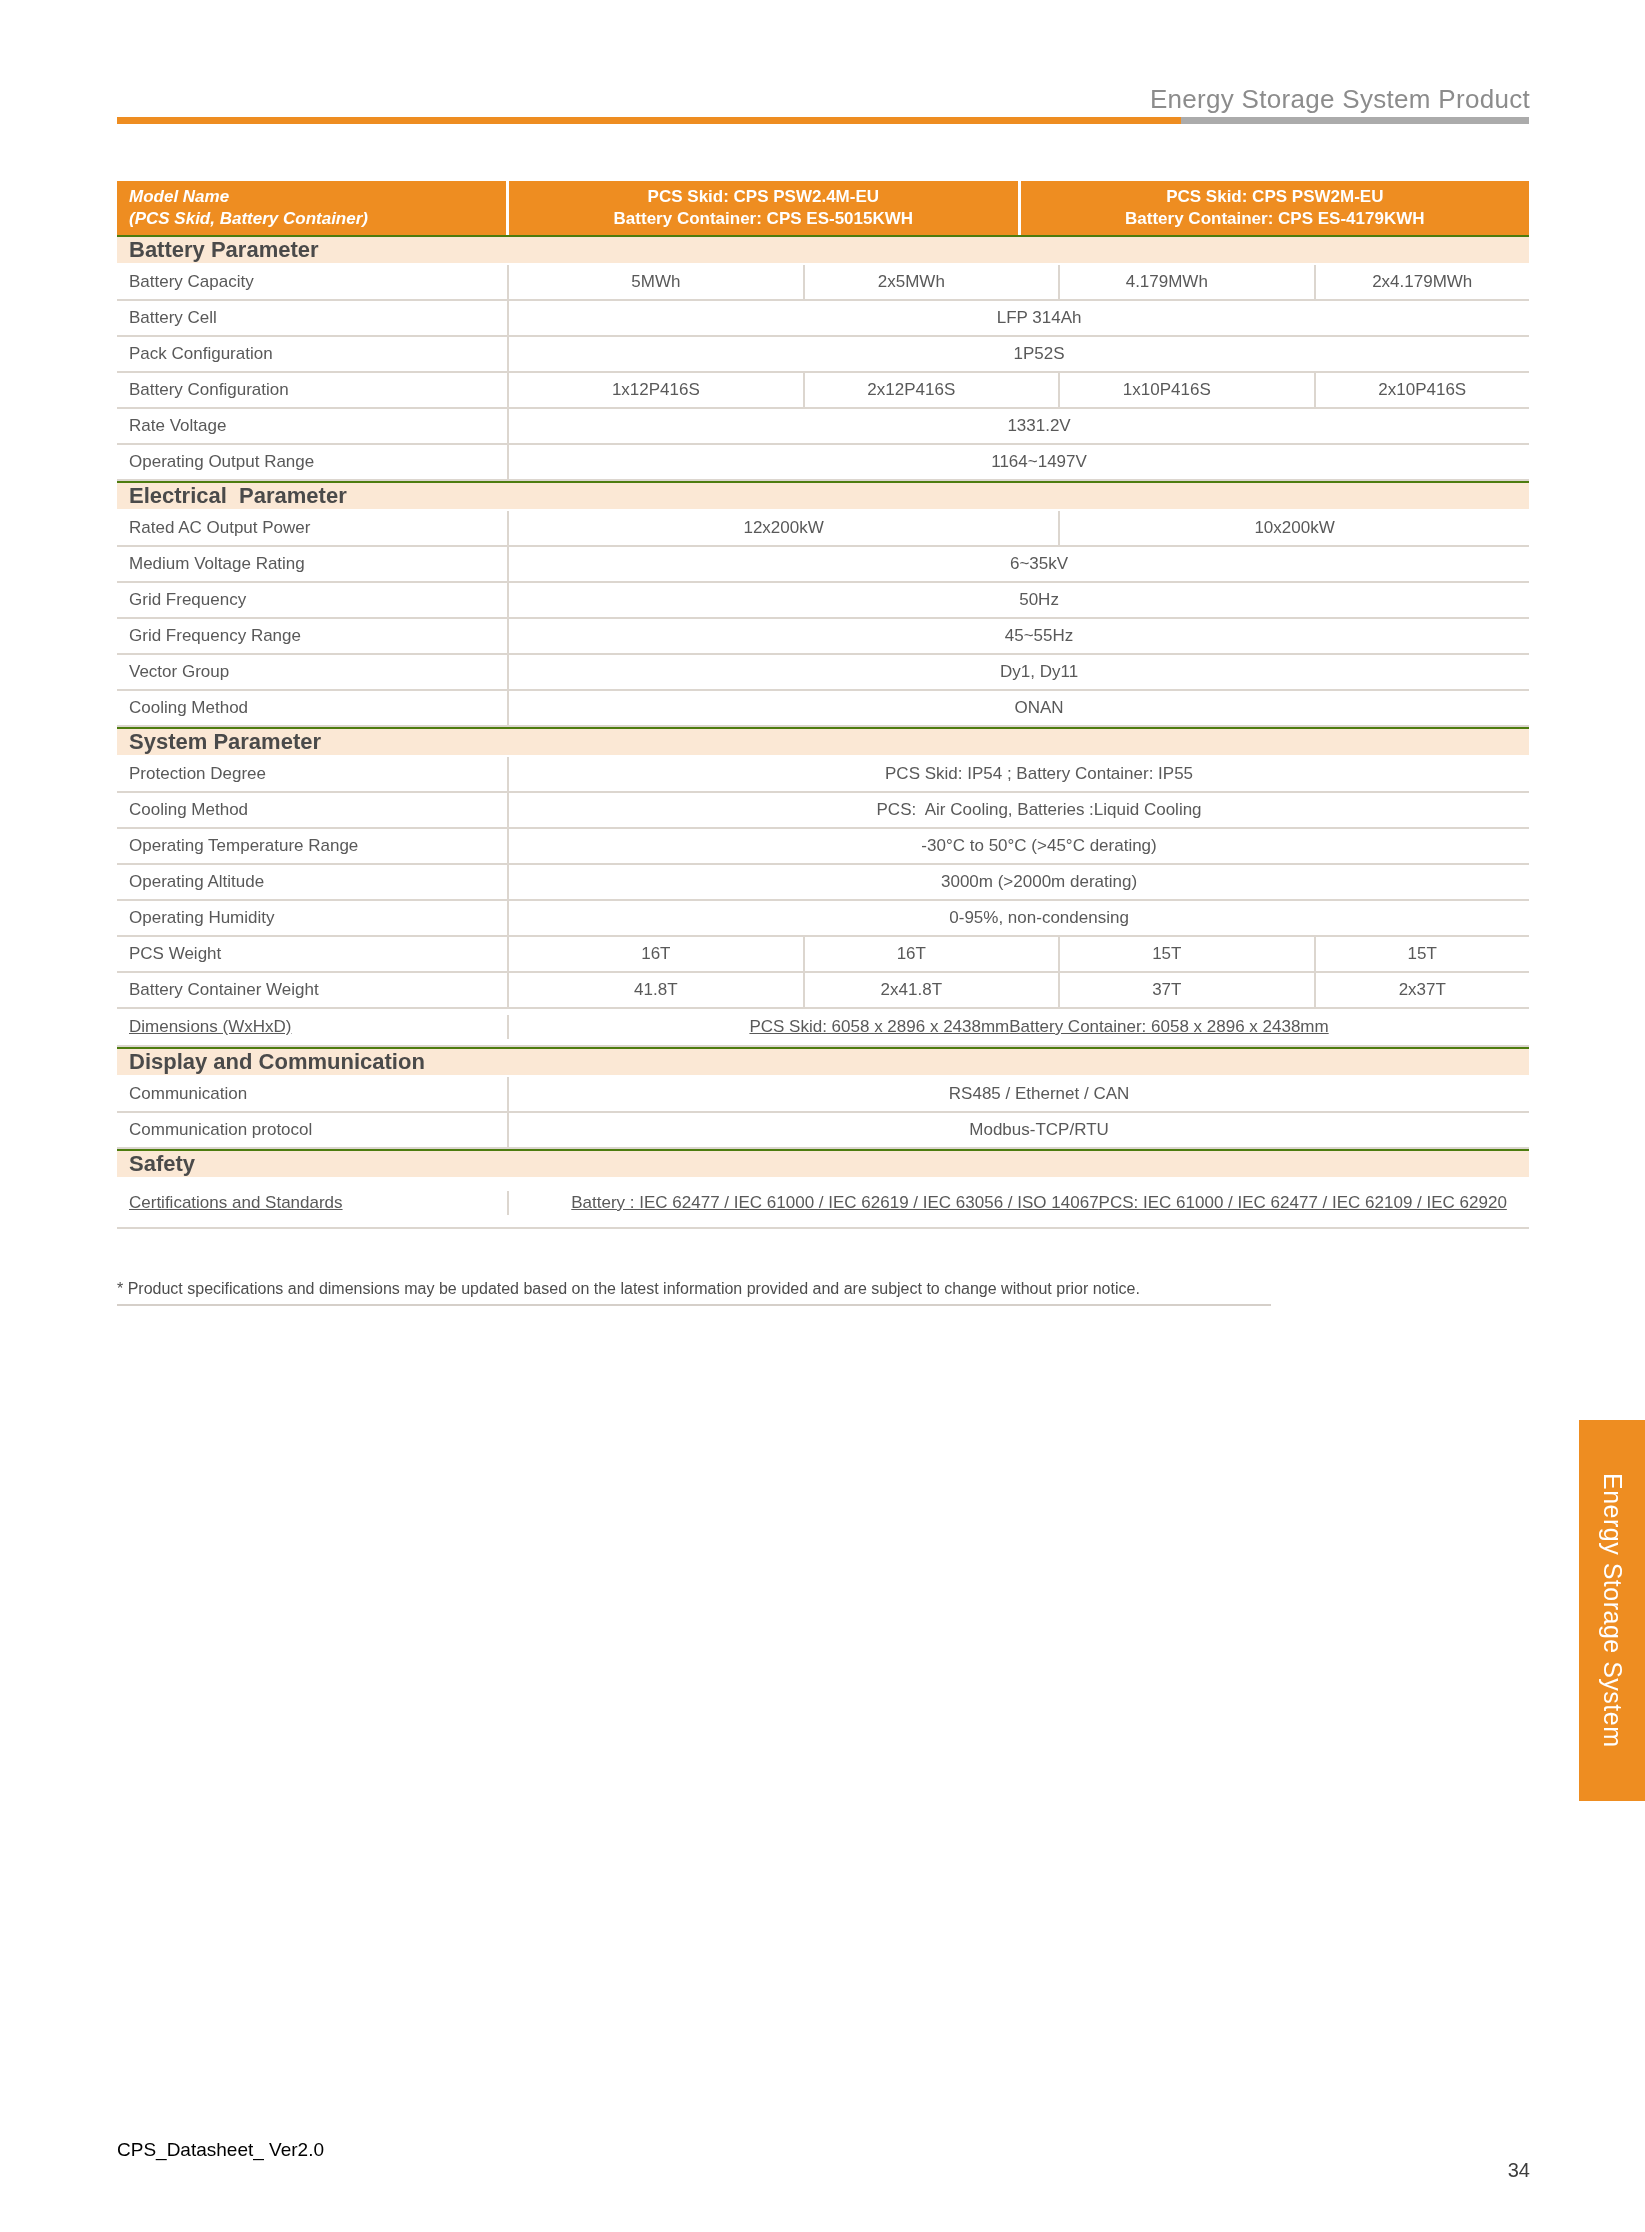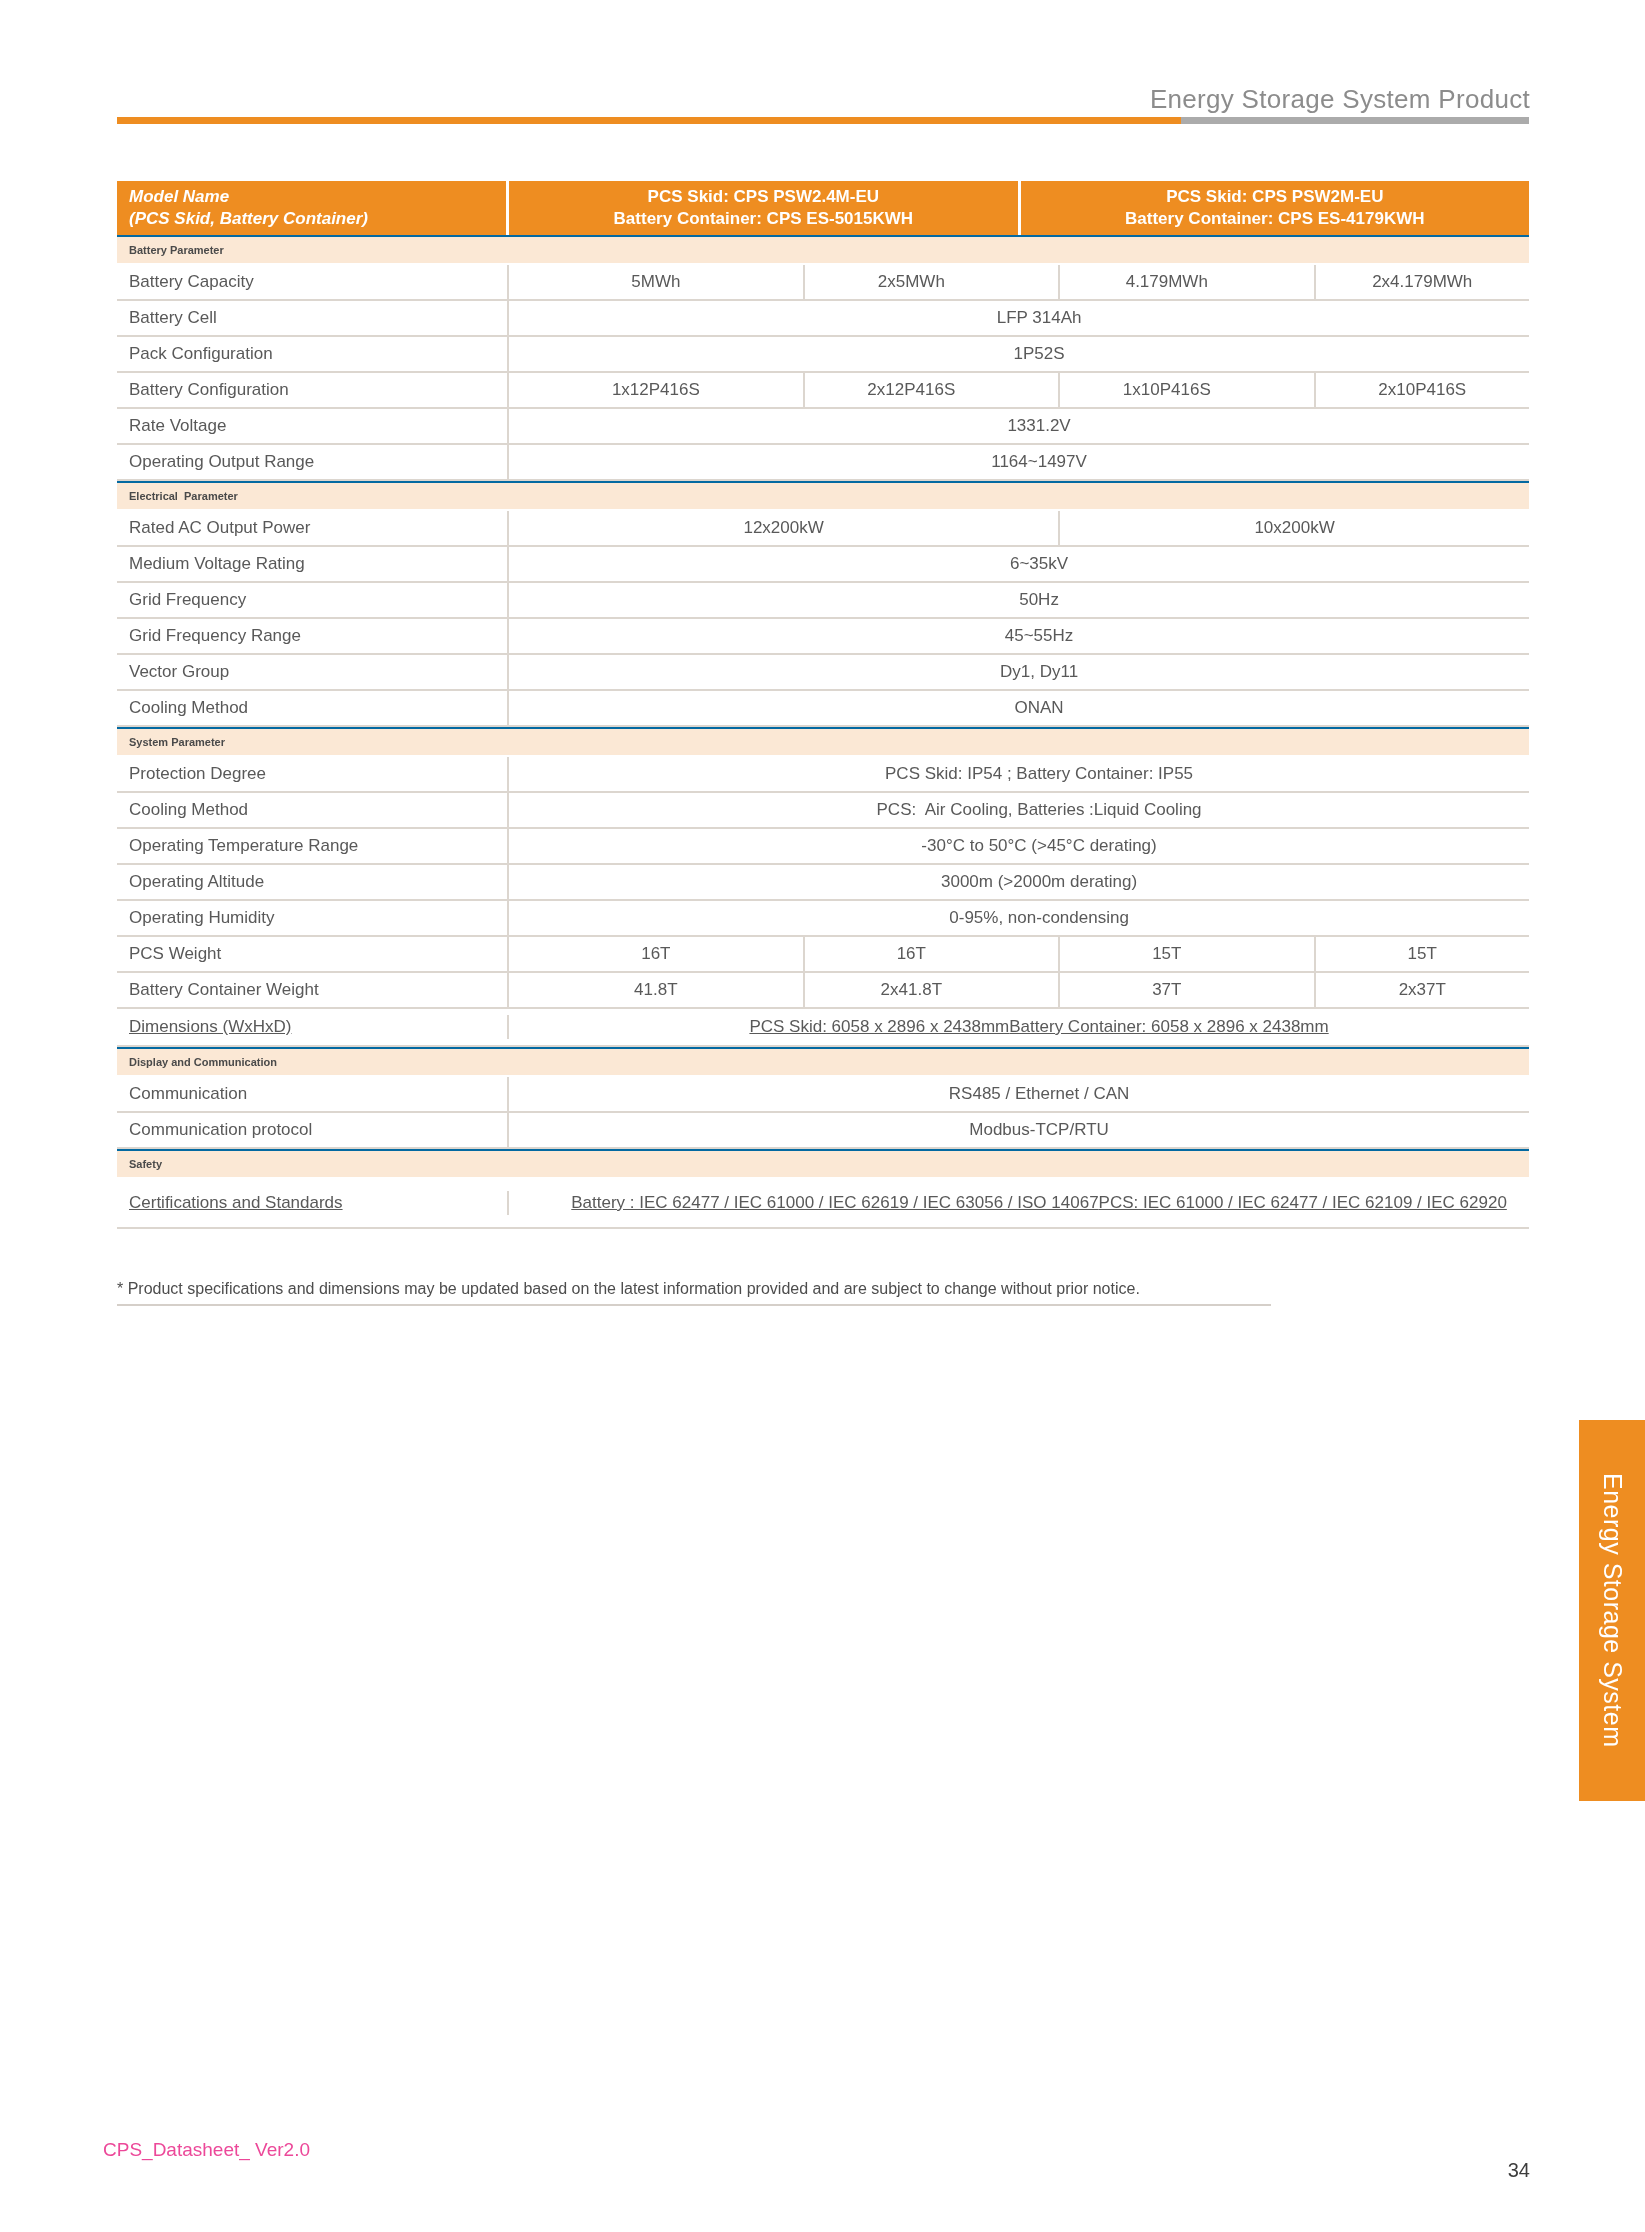--- a/index.html
+++ b/index.html
@@ -27,23 +27,23 @@
 
   
   .spec-table { position:absolute; left:117px; top:181px; width:1412px; }
   .thead { display:flex; height:54px; background:var(--orange); color:#fff; font-weight:bold; font-size:17px; line-height:22px; }
   .th { display:flex; flex-direction:column; justify-content:center; text-align:center; flex:1; white-space:pre; }
   .th.first { flex:0 0 27.77%; text-align:left; padding-left:12px; border-right:3px solid #fff;font-style:italic; }
   .th.mid { border-right:3px solid #fff; }
 
   .sec-row {
     height:30px; background:var(--peach);
-    border-top:2px solid #0369a1; border-bottom:2px solid #fff;
-    display:flex; align-items:center; padding-left:12px;
-    font-weight:bold; font-size:11px; color:var(--sectext); white-space:pre;
+    border-top:2px solid #4d7c0f; border-bottom:2px solid #fff;
+    display:flex; align-items:flex-start; padding-left:12px;
+    font-weight:bold; font-size:22px; color:var(--sectext); white-space:pre;
   }
   .data-row { display:flex; height:36px; border-bottom:2px solid var(--line); font-size:17px; color:var(--text);gap:40px; }
   .data-row.multi { height:auto; padding:6px 0;text-decoration:underline; }
   .data-row.multi:last-child { padding:12px 0; }
   .cell { display:flex; align-items:center; white-space:pre; }
   .label-cell { flex:0 0 27.77%; padding-left:12px; border-right:2px solid var(--line); }
   .value-cell { flex:1; justify-content:center; text-align:center; }
   .value-cell + .value-cell { border-left:2px solid var(--line); }
   .value-cell.lines { line-height:24px; }
 
@@ -55,21 +55,21 @@
   .side-tab {
     position:absolute; left:1579px; top:1420px; width:67px; height:381px;
     background:var(--orange);
     display:flex; align-items:center; justify-content:center;
   }
   .side-tab span {
     writing-mode:vertical-rl; color:#fff; font-size:25px; letter-spacing:0.5px; white-space:pre;
   }
 
   
-  .footer-version { position:absolute; left:103px; top:2139px; font-size:19px; color:#ec4899; white-space:pre; }
+  .footer-version { position:absolute; left:117px; top:2139px; font-size:19px; color:#000000; white-space:pre; }
   .page-number { position:absolute; top:2159px; right:116px; font-size:20px; color:#3D3D3D; }
 </style>
 </head>
 <body>
 
 <div class="page-title">Energy Storage System Product</div>
 
 <div class="title-bar">
   <span class="seg-orange"></span>
 </div>

